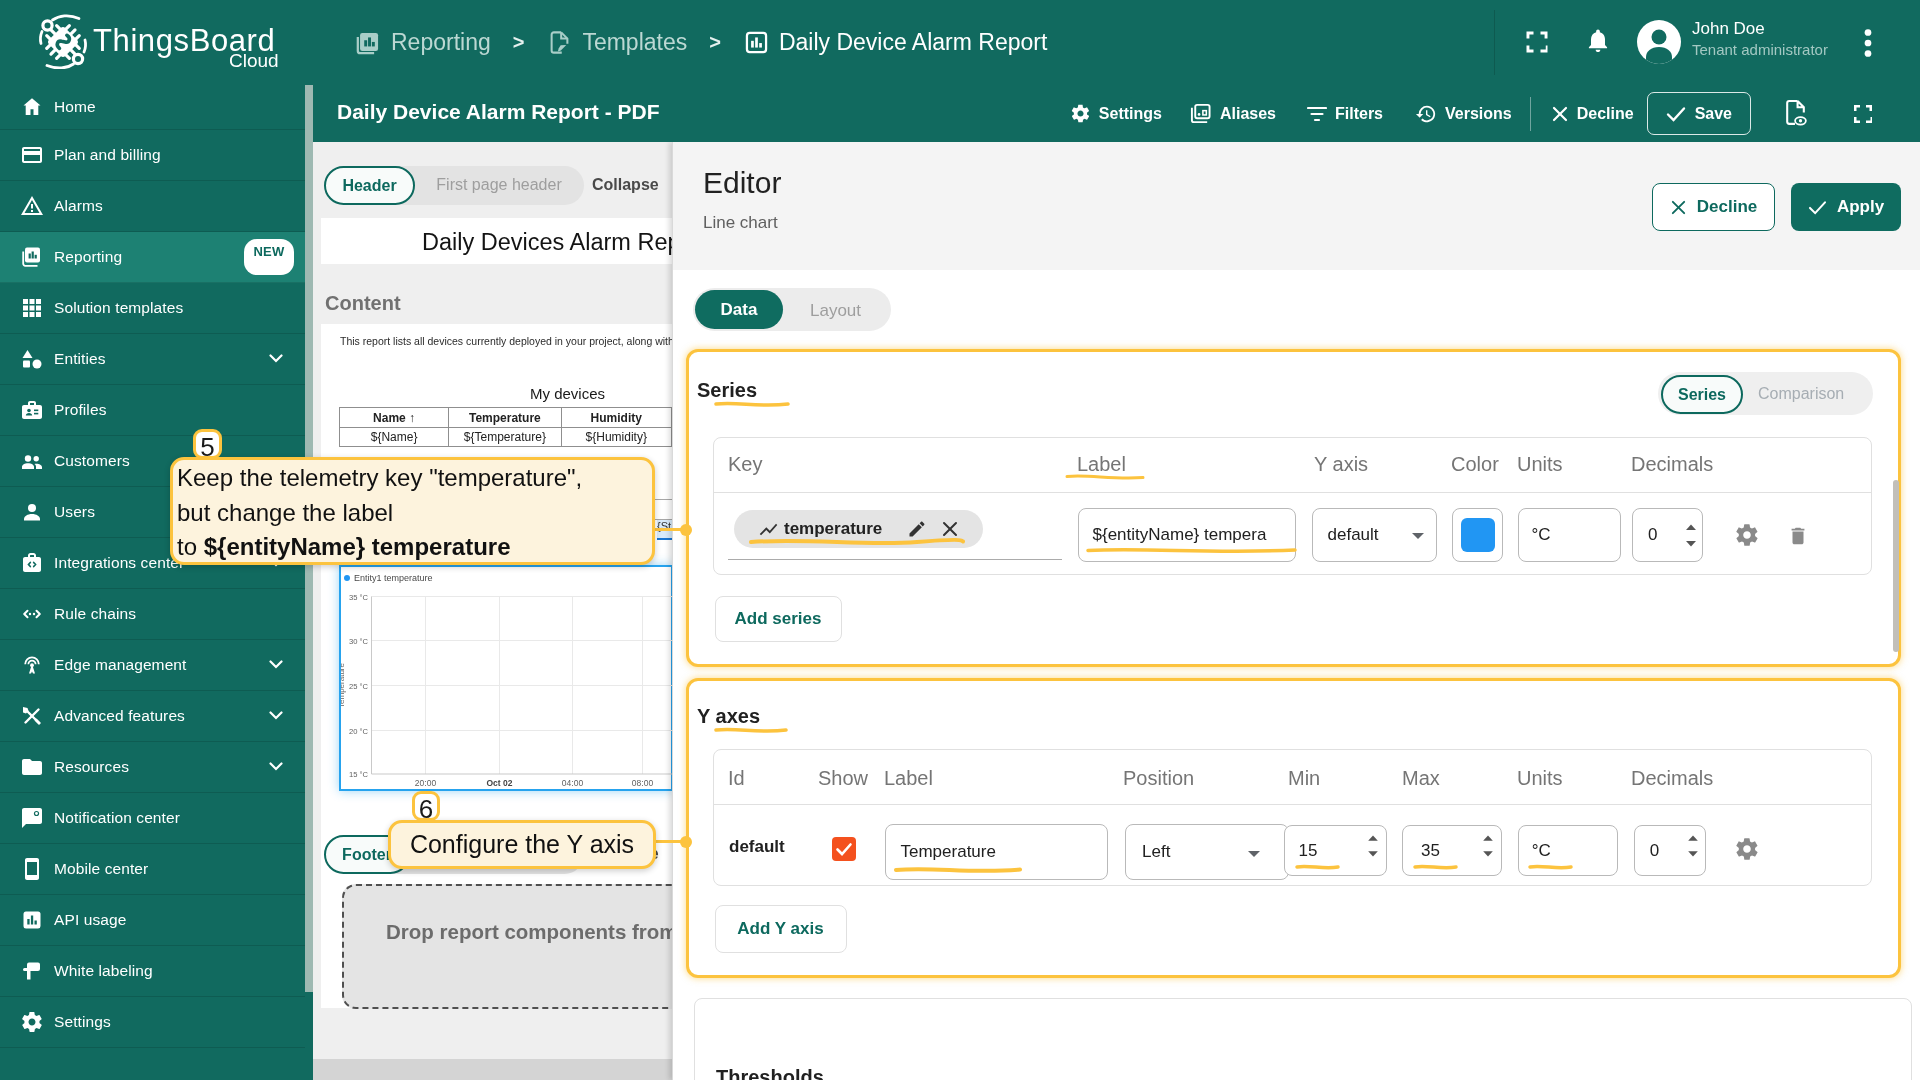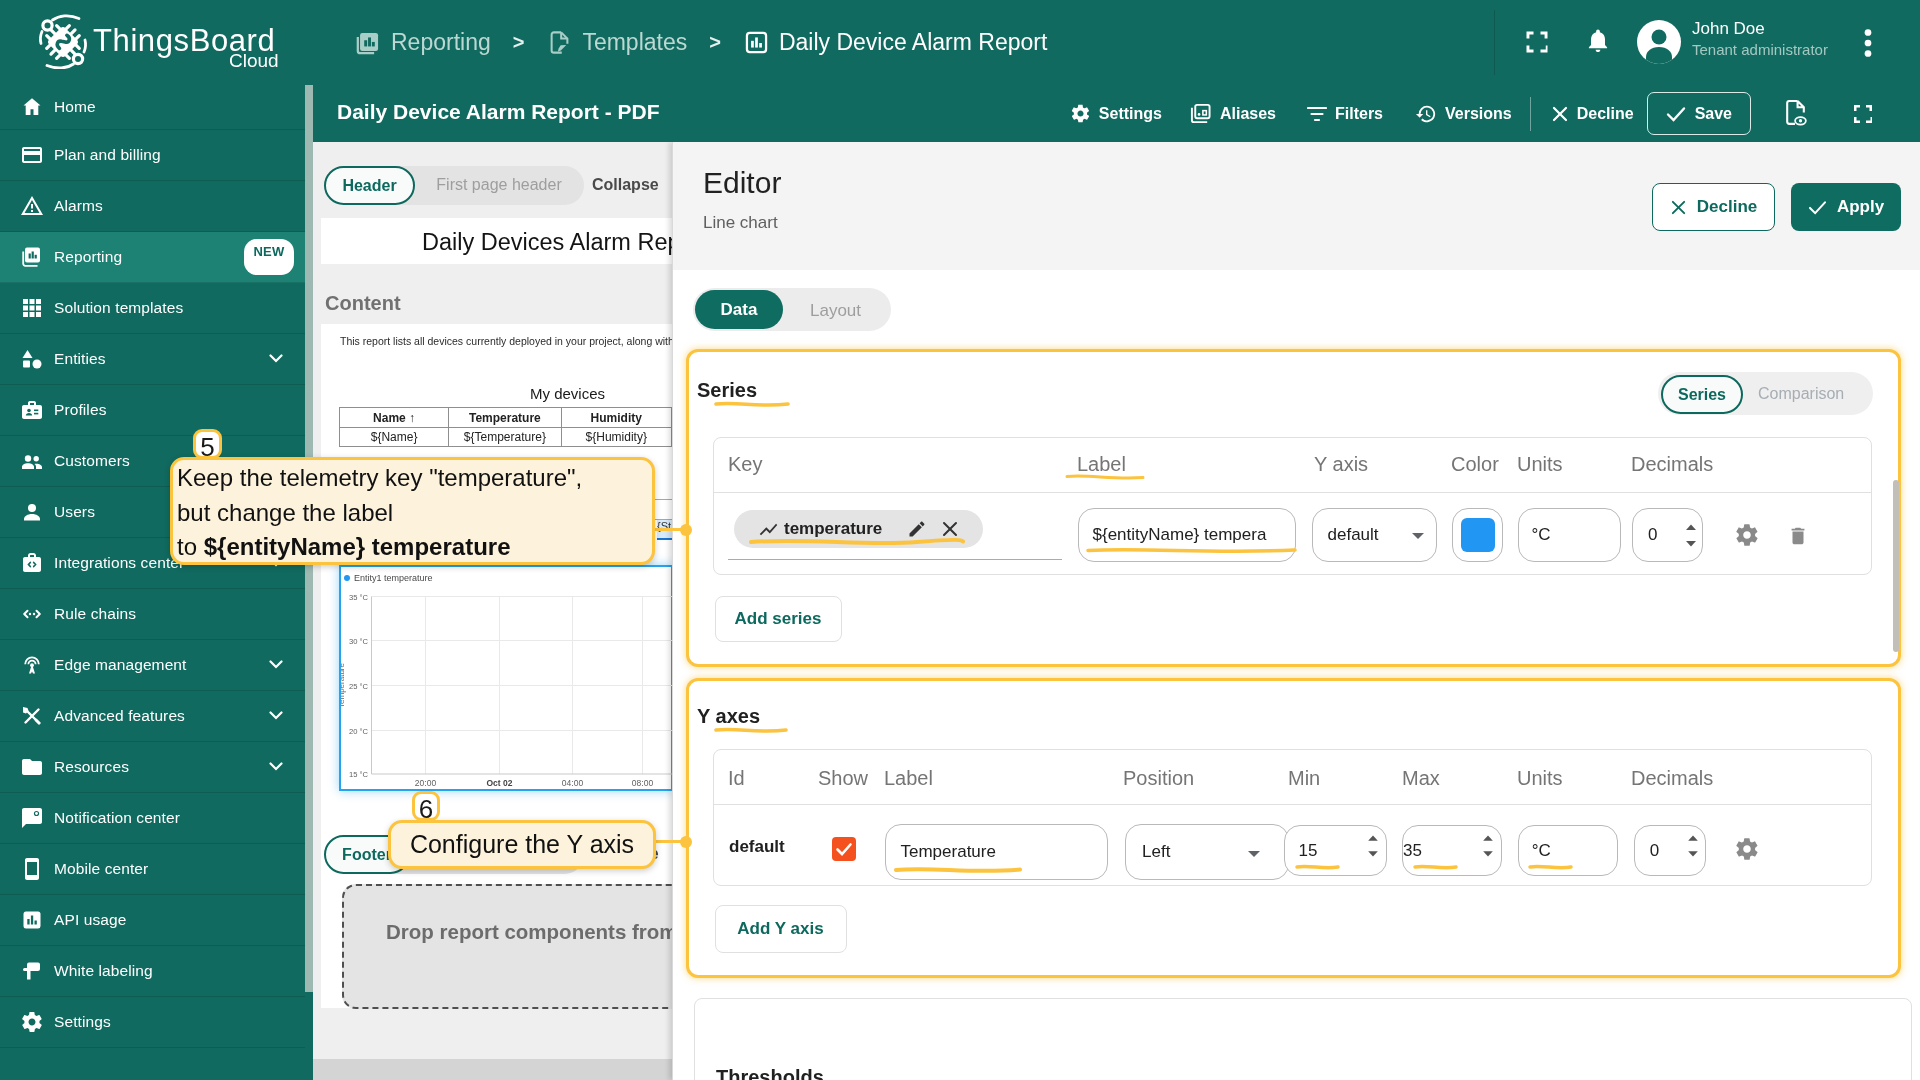--- a/index.html
+++ b/index.html
@@ -59,21 +59,21 @@
 .editor { position:absolute; left:672px; top:142px; width:1249px; height:938px; background:#fff; z-index:15; box-shadow:-3px 0 5px rgba(0,0,0,0.14); border-left:1px solid #d9d9d9; }
 .ed-head { position:absolute; left:0; top:0; width:1248px; height:128px; background:#f4f4f4; }
 .ed-title { position:absolute; left:30px; top:24px; font-size:30px; color:#212121; }
 .ed-sub { position:absolute; left:30px; top:71px; font-size:17px; color:#5f5f5f; }
 .btn-decline { position:absolute; left:979px; top:41px; width:123px; height:48px; background:#fff; border:1px solid #0d695e; border-radius:8px; color:#0d695e; font-weight:700; font-size:17px; display:flex; align-items:center; justify-content:center; }
 .btn-apply { position:absolute; left:1118px; top:41px; width:110px; height:48px; background:#0f6c60; border-radius:8px; color:#fff; font-weight:700; font-size:17px; display:flex; align-items:center; justify-content:center; }
 .ybox { position:absolute; left:12.5px; border:3.5px solid #fcc33e; border-radius:12px; background:#fff; width:1215px; box-shadow:0 0 6px 1px rgba(252,195,62,0.5); }
 .sec-title { position:absolute; left:24px; font-size:20px; font-weight:700; color:#212121; }
 .card { position:absolute; background:#fff; border:1px solid #e0e0e0; border-radius:8px; }
 .colh { position:absolute; color:#757575; font-size:20px; }
-.inp { position:absolute; border:1px solid #b9b9b9; border-radius:16px; background:#fff; font-size:17px; color:#212121; display:flex; align-items:center; overflow:hidden; }
+.inp { position:absolute; border:1px solid #b9b9b9; border-radius:8px; background:#fff; font-size:17px; color:#212121; display:flex; align-items:center; overflow:hidden; }
 .addbtn { position:absolute; border:1px solid #e0e0e0; border-radius:8px; background:#fff; color:#0d695e; font-size:17px; font-weight:700; display:flex; align-items:center; justify-content:center; }
 .squig { position:absolute; }
 
 .ttbox { position:absolute; background:#fdf3dd; border:3.5px solid #fcc33e; border-radius:14px; z-index:40; box-shadow:0 2px 6px rgba(0,0,0,0.2); }
 .ttbadge { position:absolute; background:#fff; border:3.5px solid #fcc33e; border-radius:9px; color:#1a1a1a; font-size:26px; text-align:center; z-index:41; }
 .ttline { position:absolute; background:#fcc33e; z-index:39; }
 .ttdot { position:absolute; width:12px; height:12px; border-radius:50%; background:#fcc33e; z-index:39; }
 </style>
 </head>
 <body>
@@ -272,21 +272,21 @@
         </svg>
     </div>
     <div class="inp" style="left:610.5px;top:683px;width:103.5px;height:51px;padding-left:14px;">15</div>
     <svg style="position:absolute;left:692px;top:691px;" width="16" height="26" viewBox="0 0 16 27">
         <path d="M3 8 8 2.5 13 8z" fill="#555"></path>
         <path d="M3 19 8 24.5 13 19z" fill="#555"></path>
       </svg>
     <svg class="squig" style="left:621px;top:721px;" width="47" height="9" viewBox="0 0 47 9">
         <path d="M3 4 C15 2, 30 6.5, 44 4" fill="none" stroke="#fcc33e" stroke-width="3.5" stroke-linecap="round"></path>
       </svg>
-    <div class="inp" style="left:729px;top:683px;width:100px;height:51px;padding-left:0;">35</div>
+    <div class="inp" style="left:729px;top:683px;width:100px;height:51px;padding-left:18px;">35</div>
     <svg style="position:absolute;left:807px;top:691px;" width="16" height="26" viewBox="0 0 16 27">
         <path d="M3 8 8 2.5 13 8z" fill="#555"></path>
         <path d="M3 19 8 24.5 13 19z" fill="#555"></path>
       </svg>
     <svg class="squig" style="left:739px;top:721px;" width="47" height="9" viewBox="0 0 47 9">
         <path d="M3 4 C15 2, 30 6.5, 44 4" fill="none" stroke="#fcc33e" stroke-width="3.5" stroke-linecap="round"></path>
       </svg>
     <div class="inp" style="left:844.7px;top:683px;width:100px;height:51px;padding-left:13px;">°C</div>
     <svg class="squig" style="left:854px;top:721px;" width="47" height="9" viewBox="0 0 47 9">
         <path d="M3 4 C15 2, 30 6.5, 44 4" fill="none" stroke="#fcc33e" stroke-width="3.5" stroke-linecap="round"></path>

